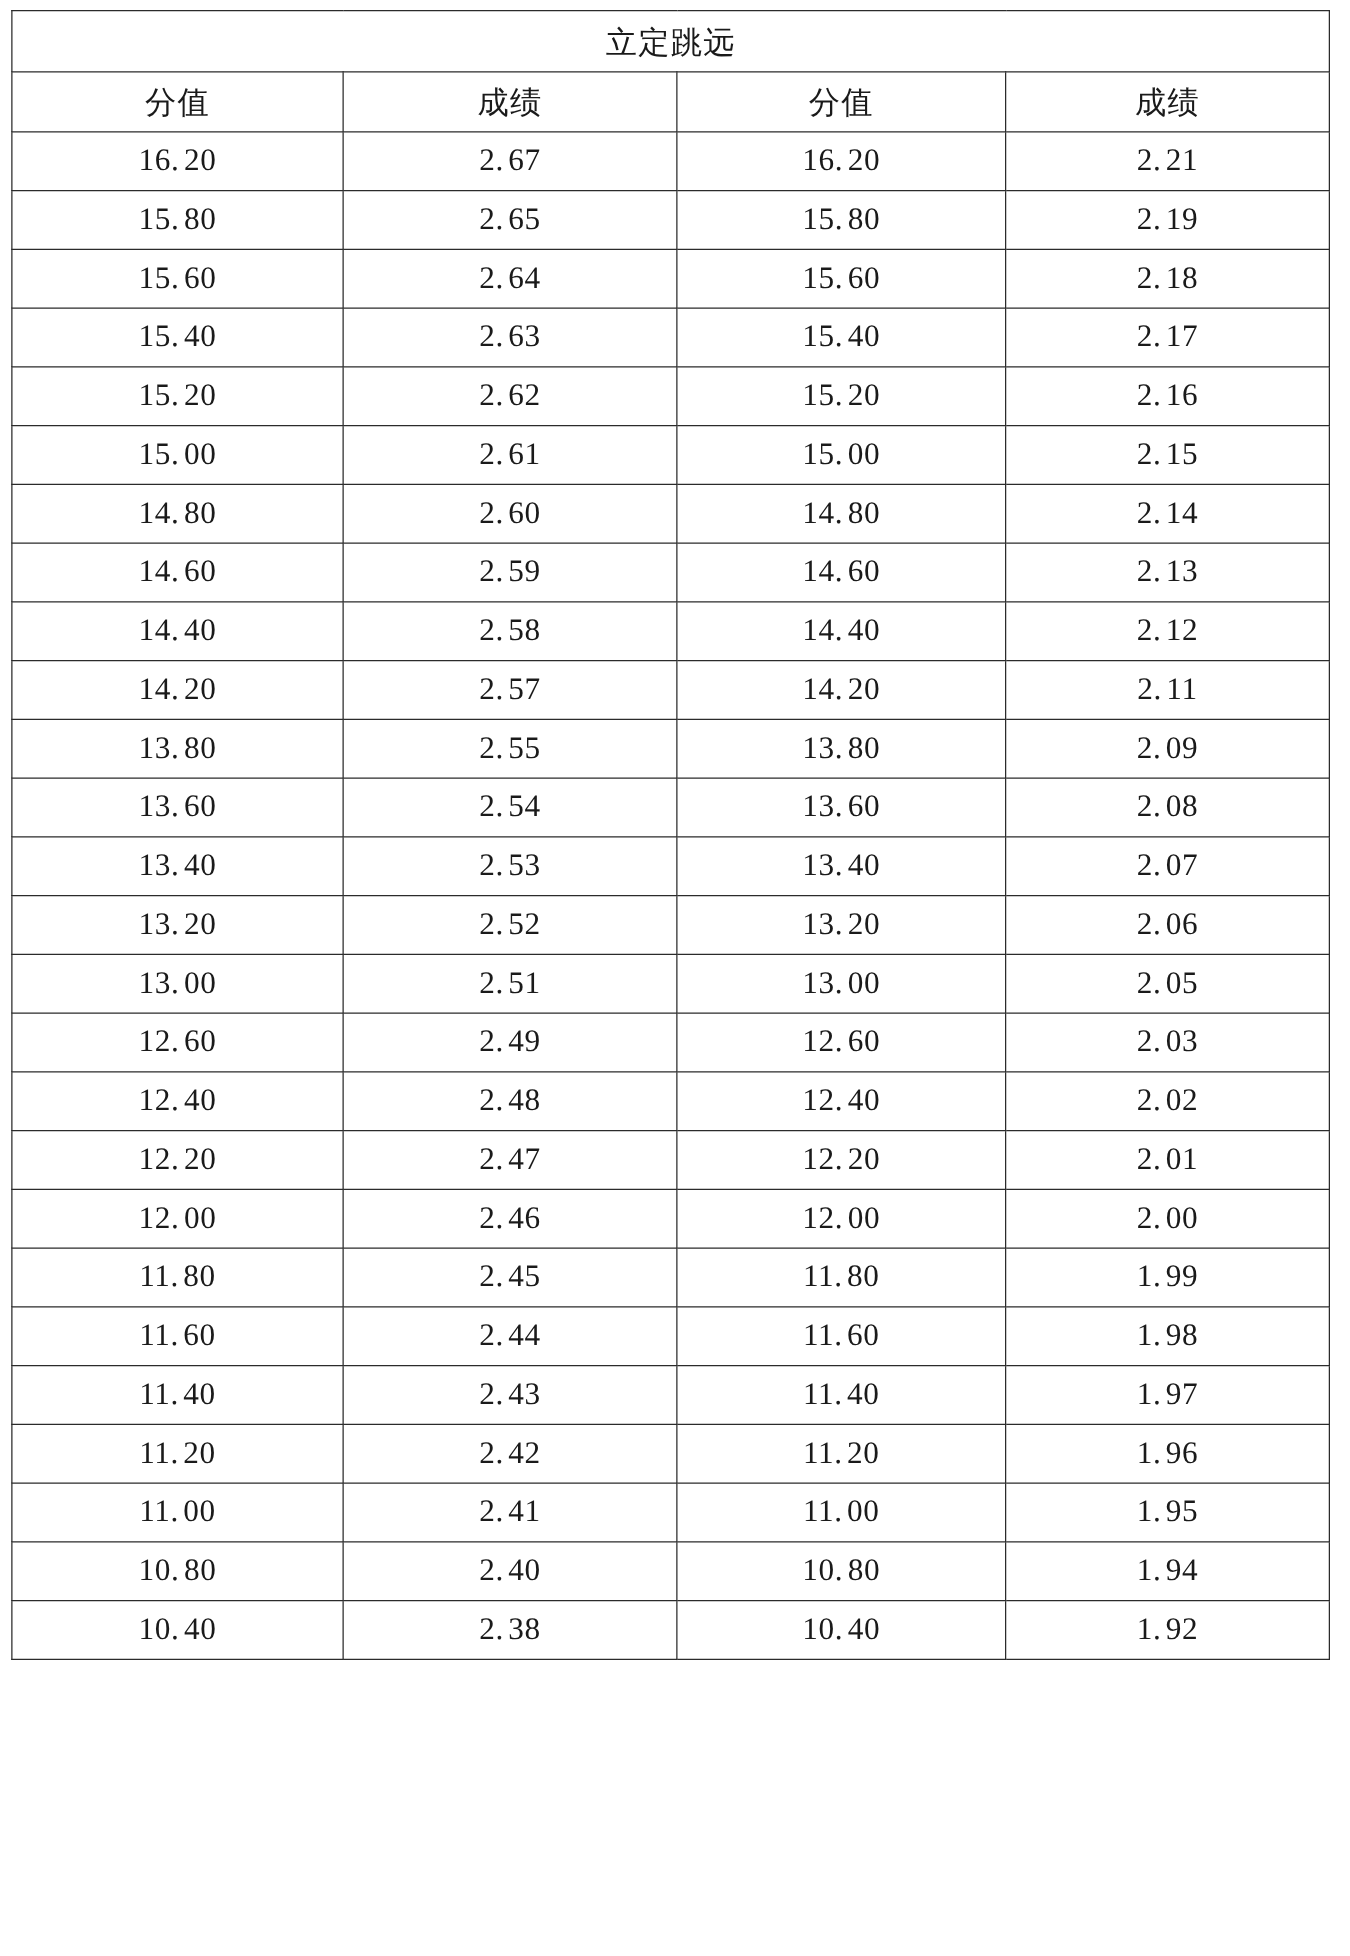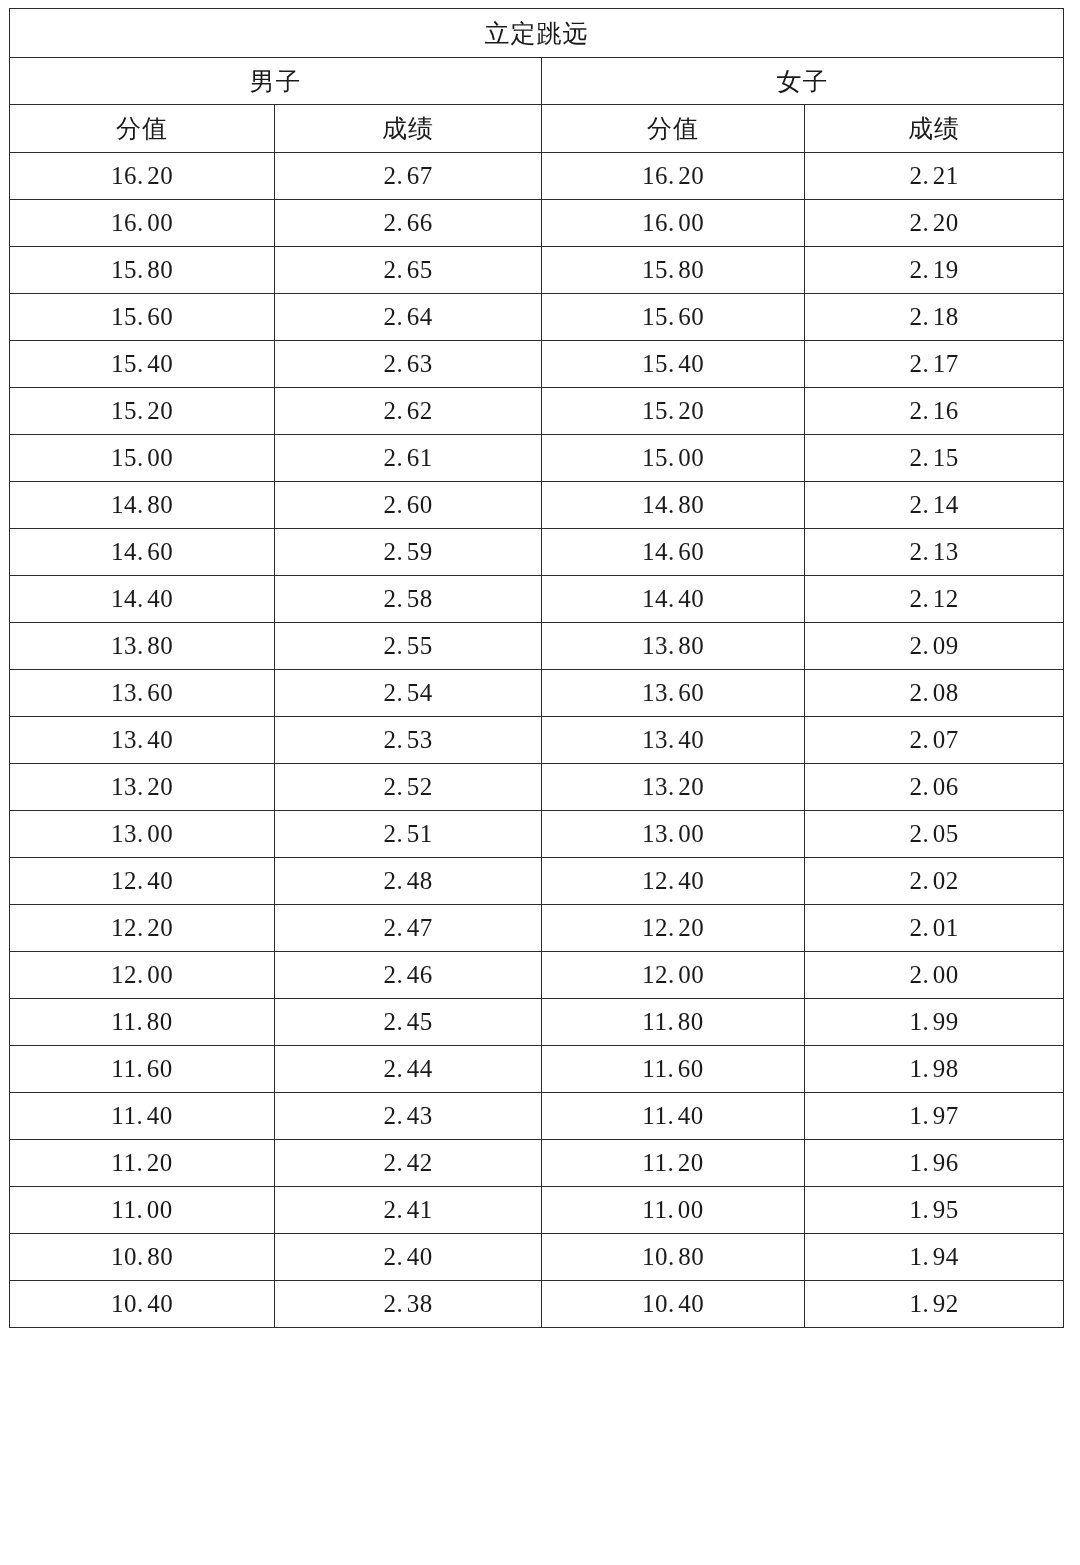--- a/index.html
+++ b/index.html
@@ -89,45 +89,35 @@
     <colgroup>
       <col class="c1">
         <col class="c2">
         <col class="c3">
         <col class="c4">
     </colgroup>
     <tbody>
       <tr class="row-title">
         <td colspan="4" class="cjk">立定跳远</td>
       </tr>
-      <tr class="row-gender">
-        <td colspan="2" class="cjk">男子</td>
-        <td colspan="2" class="cjk">女子</td>
-      </tr>
       <tr class="row-colhead">
         <td class="cjk">分值</td>
         <td class="cjk">成绩</td>
         <td class="cjk">分值</td>
         <td class="cjk">成绩</td>
       </tr>
     </tbody>
     <tbody id="data-body">
         <tr class="row-data">
           <td class="num">16<span class="dot-gap">.</span>20</td>
           <td class="num">2<span class="dot-gap">.</span>67</td>
           <td class="num">16<span class="dot-gap">.</span>20</td>
           <td class="num">2<span class="dot-gap">.</span>21</td>
         </tr>
         <tr class="row-data">
-          <td class="num">16<span class="dot-gap">.</span>00</td>
-          <td class="num">2<span class="dot-gap">.</span>66</td>
-          <td class="num">16<span class="dot-gap">.</span>00</td>
-          <td class="num">2<span class="dot-gap">.</span>20</td>
-        </tr>
-        <tr class="row-data">
           <td class="num">15<span class="dot-gap">.</span>80</td>
           <td class="num">2<span class="dot-gap">.</span>65</td>
           <td class="num">15<span class="dot-gap">.</span>80</td>
           <td class="num">2<span class="dot-gap">.</span>19</td>
         </tr>
         <tr class="row-data">
           <td class="num">15<span class="dot-gap">.</span>60</td>
           <td class="num">2<span class="dot-gap">.</span>64</td>
           <td class="num">15<span class="dot-gap">.</span>60</td>
           <td class="num">2<span class="dot-gap">.</span>18</td>
@@ -162,20 +152,26 @@
           <td class="num">14<span class="dot-gap">.</span>60</td>
           <td class="num">2<span class="dot-gap">.</span>13</td>
         </tr>
         <tr class="row-data">
           <td class="num">14<span class="dot-gap">.</span>40</td>
           <td class="num">2<span class="dot-gap">.</span>58</td>
           <td class="num">14<span class="dot-gap">.</span>40</td>
           <td class="num">2<span class="dot-gap">.</span>12</td>
         </tr>
         <tr class="row-data">
+          <td class="num">14<span class="dot-gap">.</span>20</td>
+          <td class="num">2<span class="dot-gap">.</span>57</td>
+          <td class="num">14<span class="dot-gap">.</span>20</td>
+          <td class="num">2<span class="dot-gap">.</span>11</td>
+        </tr>
+        <tr class="row-data">
           <td class="num">13<span class="dot-gap">.</span>80</td>
           <td class="num">2<span class="dot-gap">.</span>55</td>
           <td class="num">13<span class="dot-gap">.</span>80</td>
           <td class="num">2<span class="dot-gap">.</span>09</td>
         </tr>
         <tr class="row-data">
           <td class="num">13<span class="dot-gap">.</span>60</td>
           <td class="num">2<span class="dot-gap">.</span>54</td>
           <td class="num">13<span class="dot-gap">.</span>60</td>
           <td class="num">2<span class="dot-gap">.</span>08</td>
@@ -192,20 +188,26 @@
           <td class="num">13<span class="dot-gap">.</span>20</td>
           <td class="num">2<span class="dot-gap">.</span>06</td>
         </tr>
         <tr class="row-data">
           <td class="num">13<span class="dot-gap">.</span>00</td>
           <td class="num">2<span class="dot-gap">.</span>51</td>
           <td class="num">13<span class="dot-gap">.</span>00</td>
           <td class="num">2<span class="dot-gap">.</span>05</td>
         </tr>
         <tr class="row-data">
+          <td class="num">12<span class="dot-gap">.</span>60</td>
+          <td class="num">2<span class="dot-gap">.</span>49</td>
+          <td class="num">12<span class="dot-gap">.</span>60</td>
+          <td class="num">2<span class="dot-gap">.</span>03</td>
+        </tr>
+        <tr class="row-data">
           <td class="num">12<span class="dot-gap">.</span>40</td>
           <td class="num">2<span class="dot-gap">.</span>48</td>
           <td class="num">12<span class="dot-gap">.</span>40</td>
           <td class="num">2<span class="dot-gap">.</span>02</td>
         </tr>
         <tr class="row-data">
           <td class="num">12<span class="dot-gap">.</span>20</td>
           <td class="num">2<span class="dot-gap">.</span>47</td>
           <td class="num">12<span class="dot-gap">.</span>20</td>
           <td class="num">2<span class="dot-gap">.</span>01</td>

